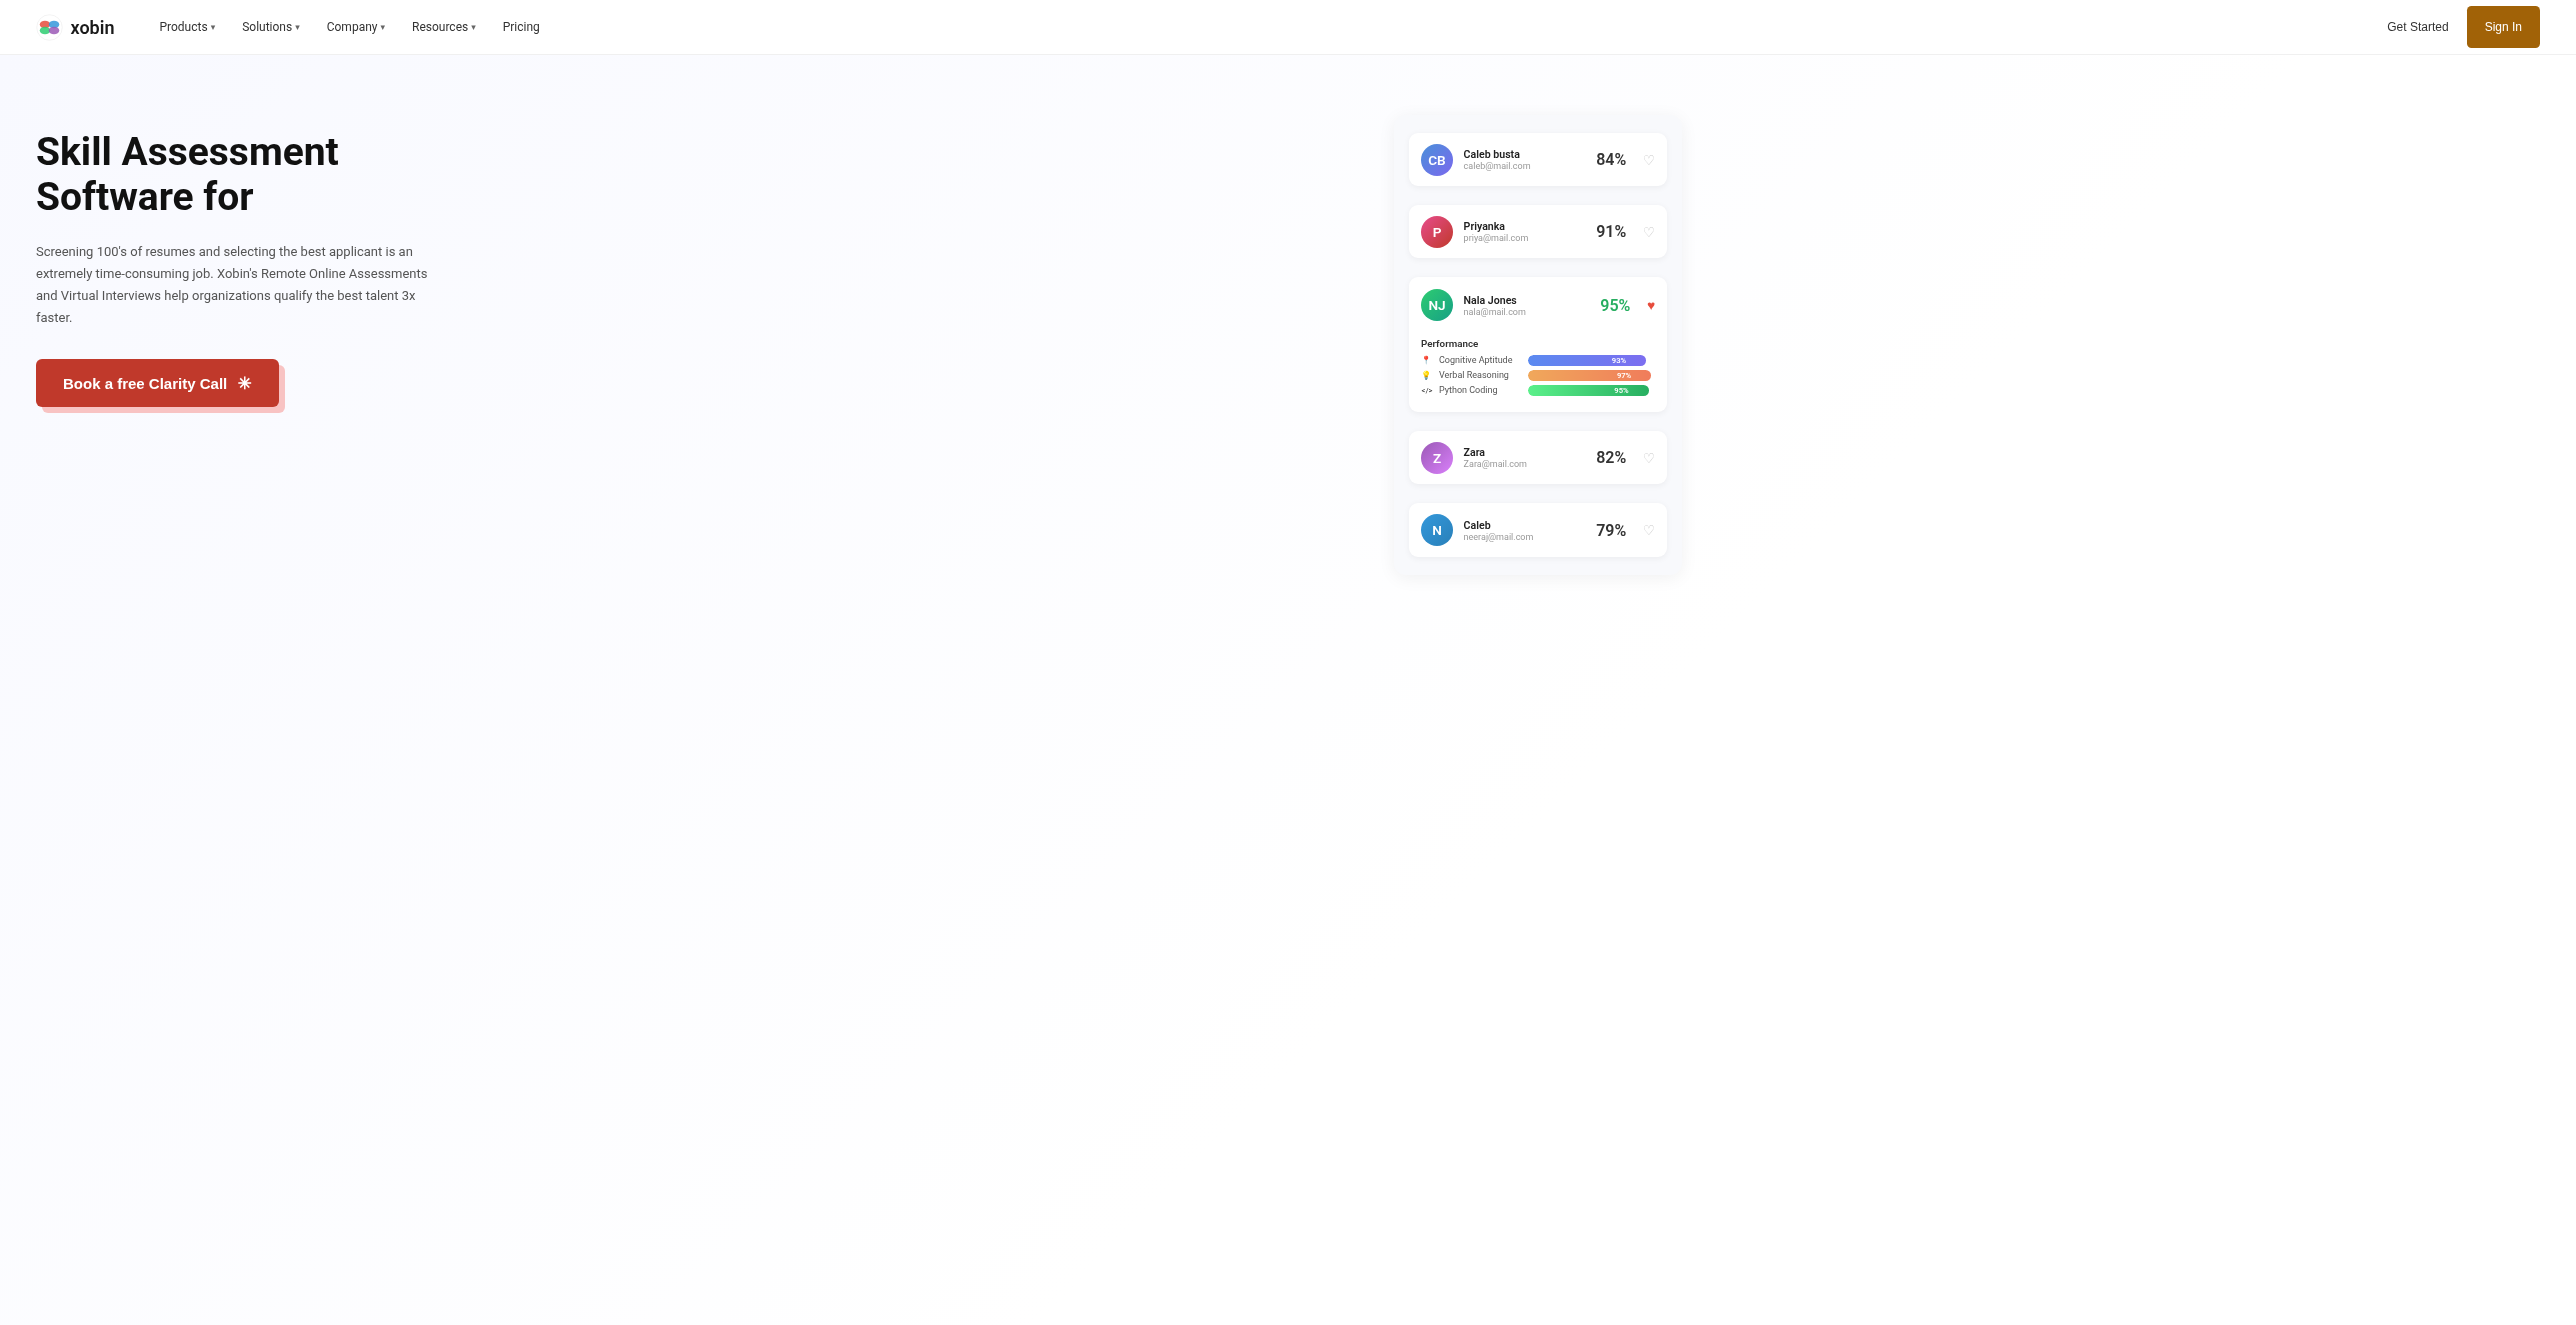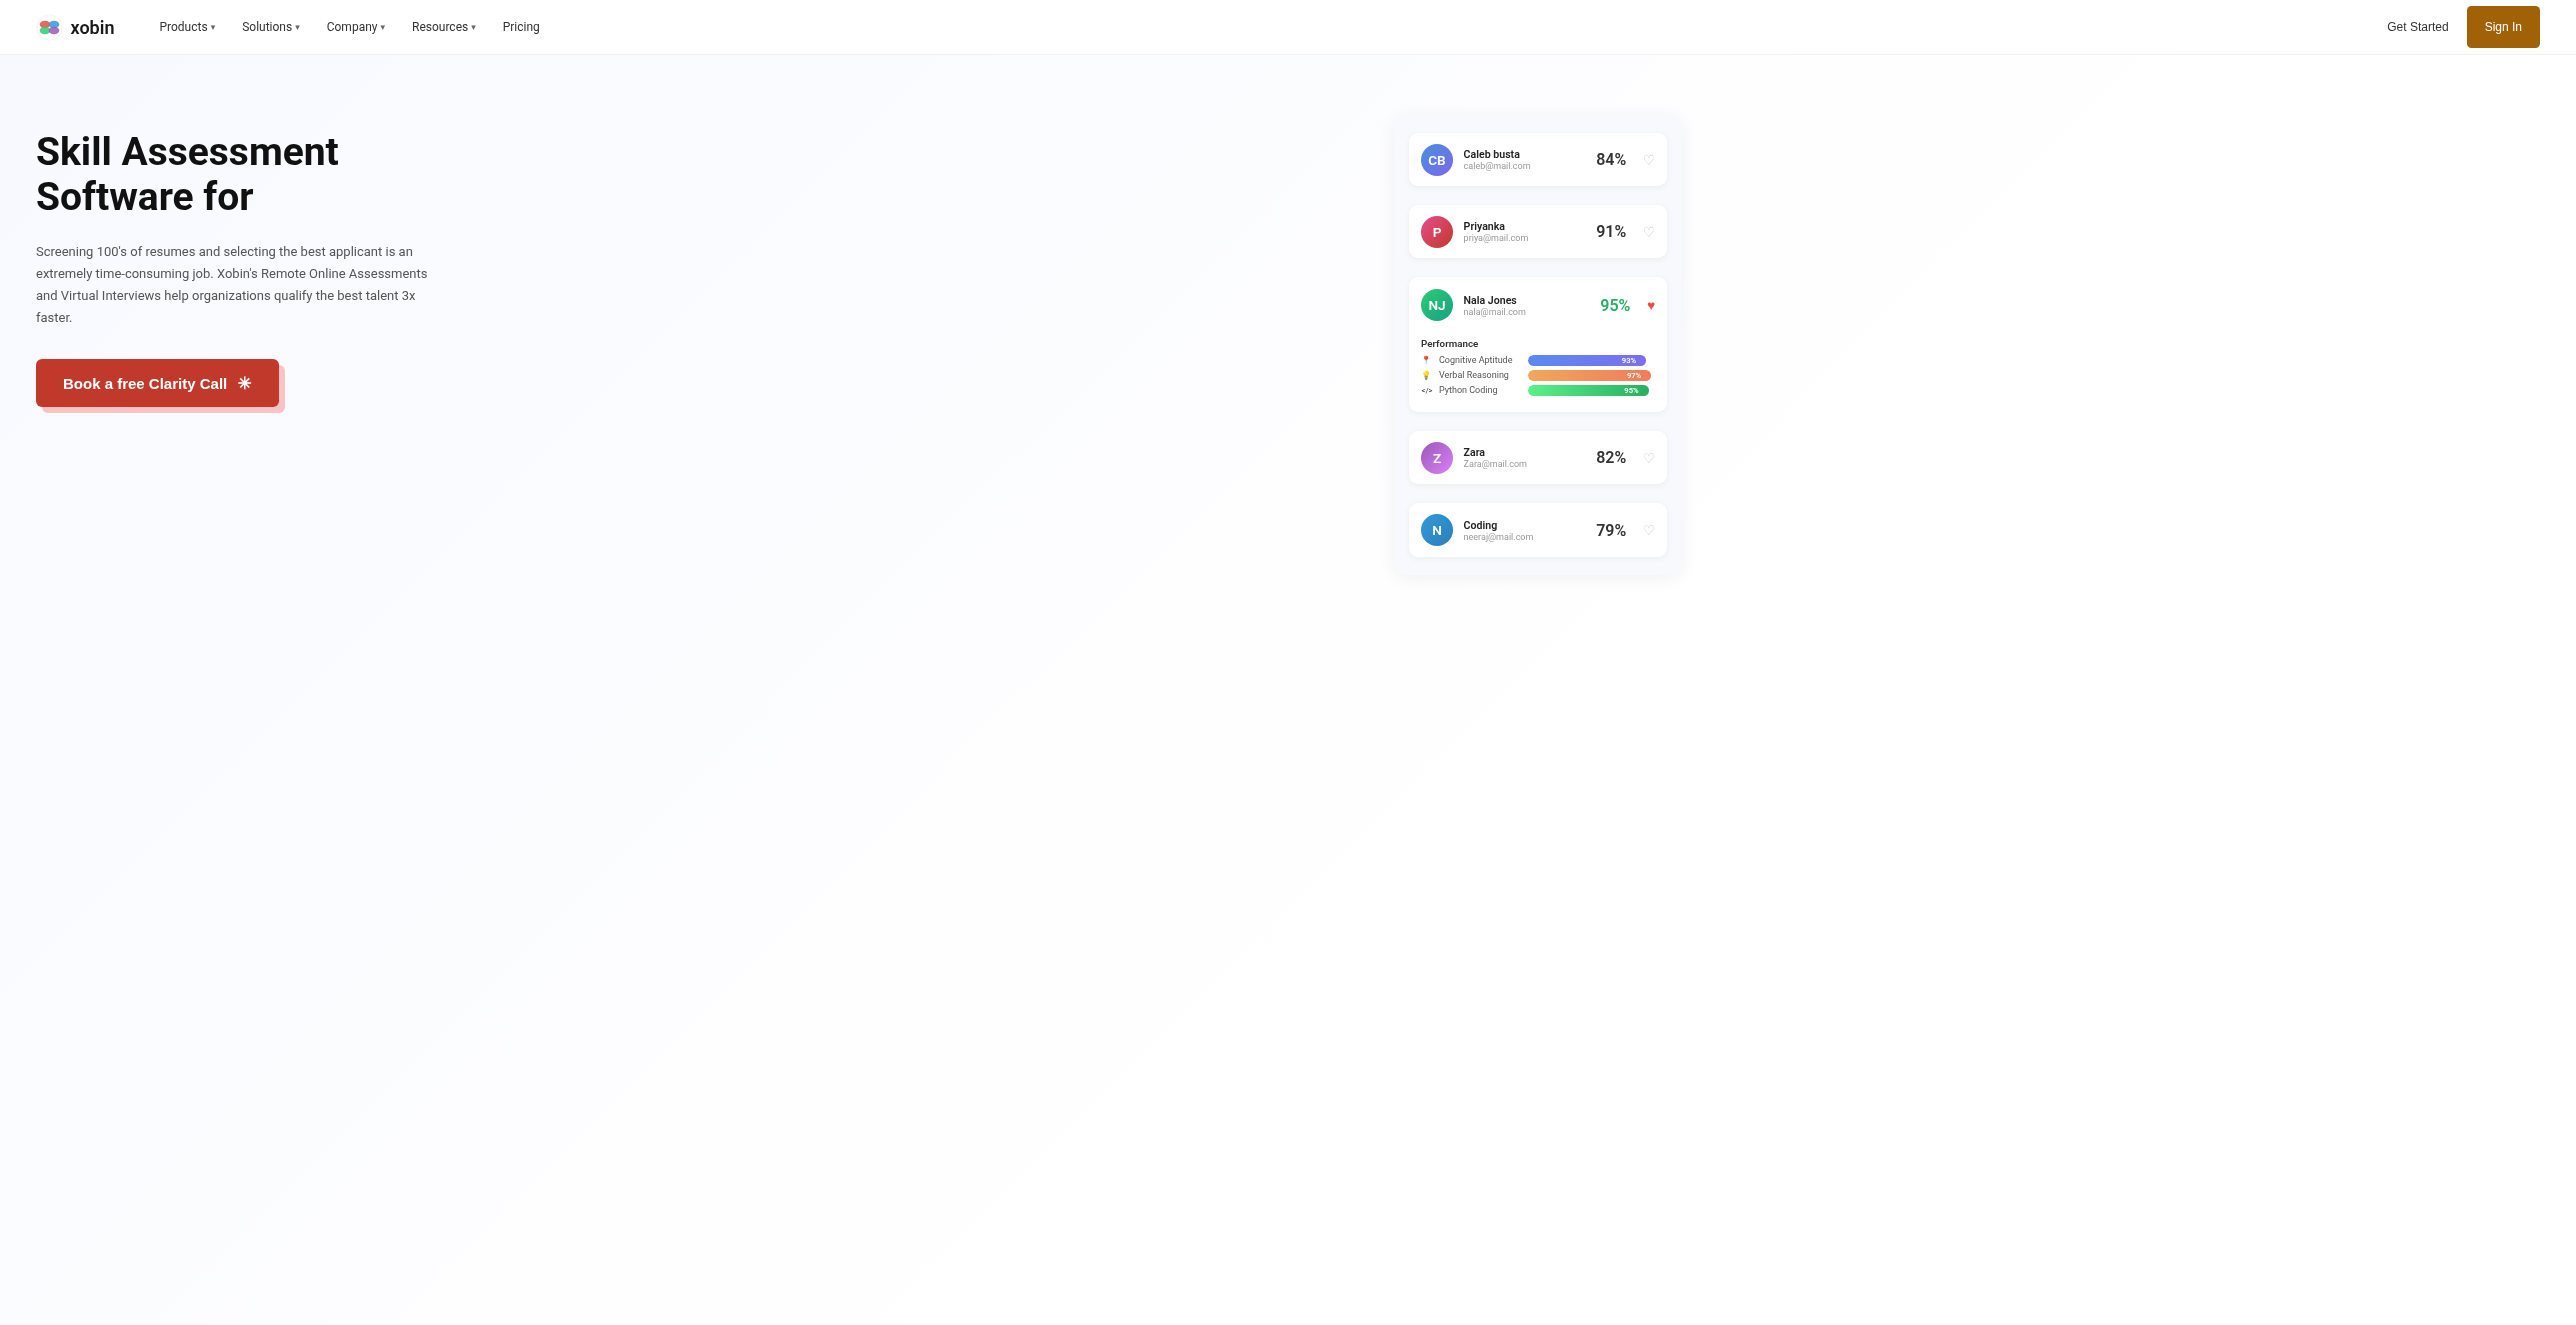--- a/index.html
+++ b/index.html
@@ -310,21 +310,21 @@
       overflow: hidden;
       position: relative;
     }
 
     .perf-bar {
       height: 100%;
       border-radius: 5.3px;
       display: flex;
       align-items: center;
       justify-content: flex-end;
-      padding-right: 10px;
+      padding-right: 20px;
     }
 
     .perf-bar-label {
       font-size: 7.6px;
       color: #fff;
       font-weight: 600;
     }
 
     .bar-cognitive { background: linear-gradient(90deg, #5b8af0, #7c6ef0); width: 93%; }
     .bar-verbal { background: linear-gradient(90deg, #f0a85b, #f07c5b); width: 97%; }
@@ -467,21 +467,21 @@
           <div class="candidate-name">Zara</div>
           <div class="candidate-email">Zara@mail.com</div>
         </div>
         <span class="candidate-score">82%</span>
         <span class="heart-icon">♡</span>
       </div>
 
       <div class="candidate-card">
         <div class="avatar avatar-neeraj">N</div>
         <div class="candidate-info">
-          <div class="candidate-name">Coding</div>
+          <div class="candidate-name">Caleb</div>
           <div class="candidate-email">neeraj@mail.com</div>
         </div>
         <span class="candidate-score">79%</span>
         <span class="heart-icon">♡</span>
       </div>
 
     </div>
   </div>
 
 </section>

